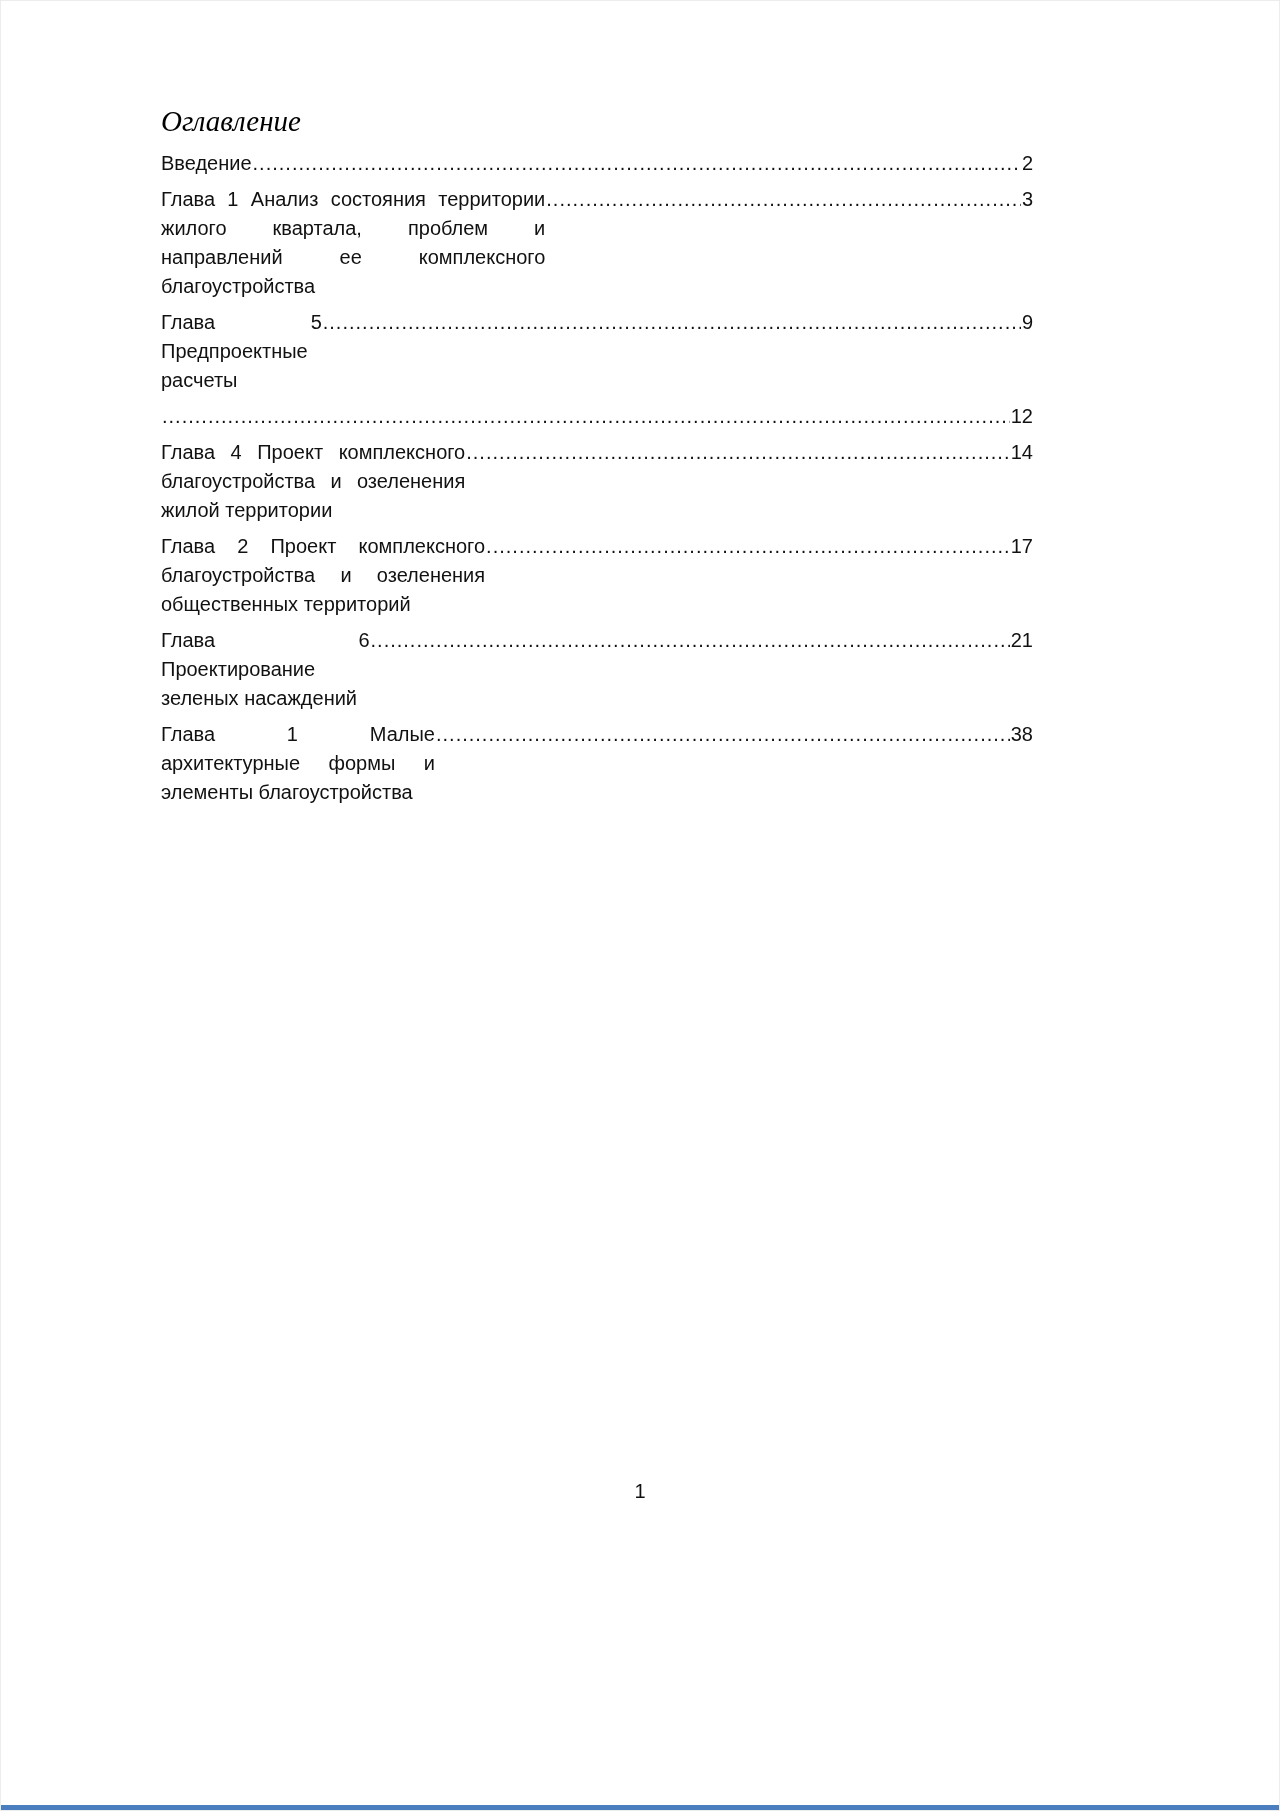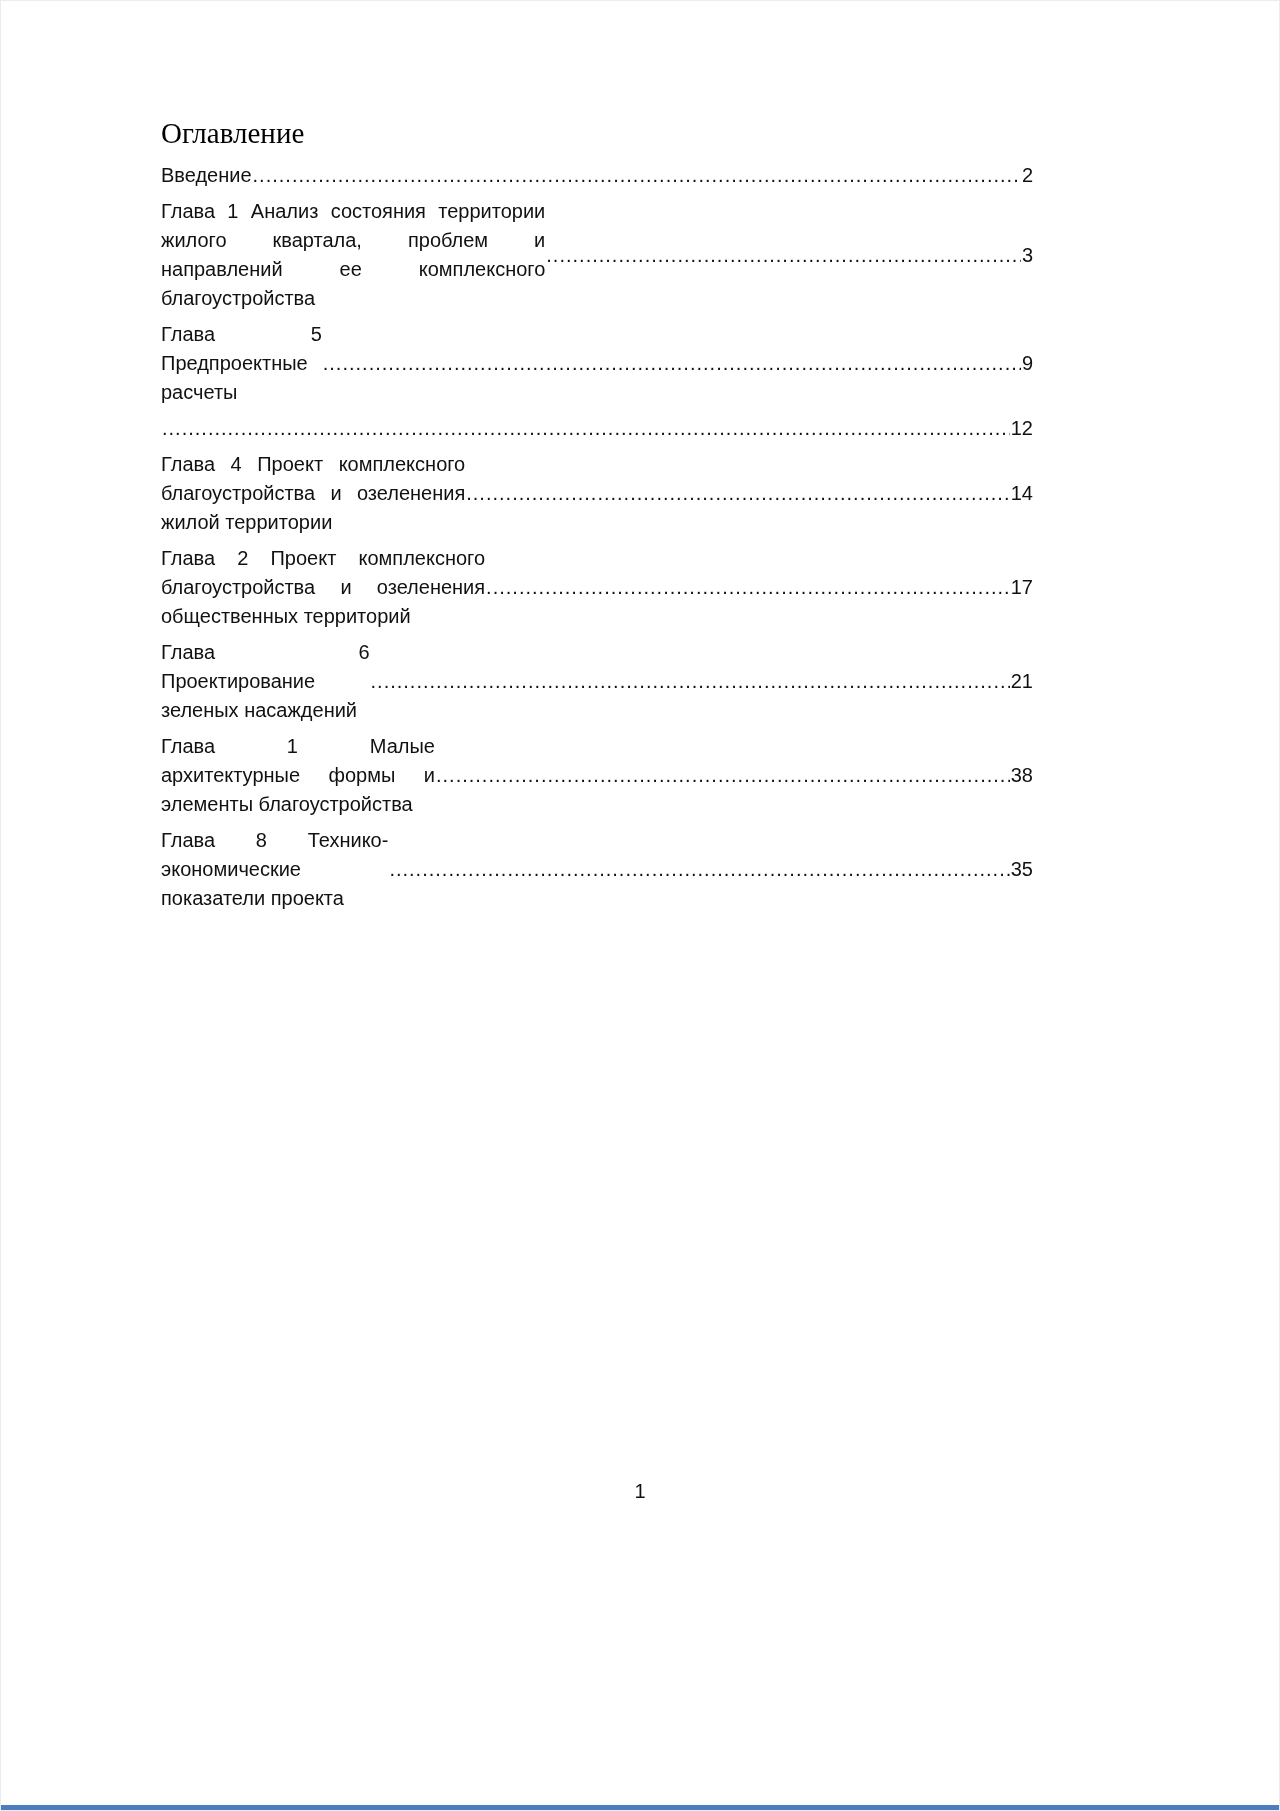--- a/index.html
+++ b/index.html
@@ -23,28 +23,29 @@
     left: 160px;
     top: 103px;
     width: 872px;
   }
   .doc-title {
     font-family: "Liberation Serif", serif;
     font-size: 29px;
     font-weight: 400;
     line-height: 34px;
     color: #000000;
-    margin: 12px 0 11px 0;
+    margin: 0 0 11px 0;
+    font-style: italic;
   }
   .toc-list {
     width: 100%;
   }
   .toc-entry {
     display: flex;
-    align-items: center;
+    align-items: flex-start;
     font-size: 20px;
     line-height: 29px;
     color: #111111;
     margin-bottom: 7px;
   }
   .toc-label {
     flex: 0 1 auto;
     text-align: justify;
   }
   .toc-dots {
@@ -134,24 +135,19 @@
     <span class="toc-dots"></span>
     <span class="toc-page">21</span>
   </div>
 
   <div class="toc-entry">
     <span class="toc-label">Глава 1 Малые архитектурные формы и элементы благоустройства</span>
     <span class="toc-dots"></span>
     <span class="toc-page">38</span>
   </div>
 
-  <div class="toc-entry">
-    <span class="toc-label">Глава 8 Технико-экономические показатели проекта</span>
-    <span class="toc-dots"></span>
-    <span class="toc-page">35</span>
-  </div>
 </div>
   </div>
 
   <div class="footer-pagenum">1</div>
 
   <div class="bottom-accent" style="background: rgb(74, 126, 191);"></div>
 </div>
 
 </body></html>

